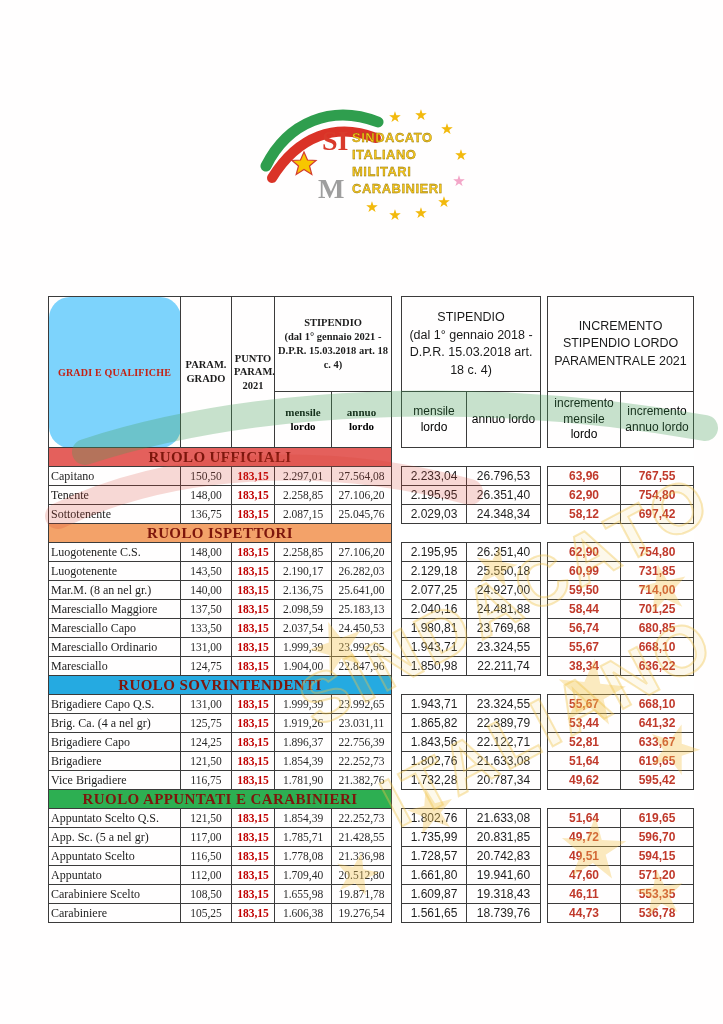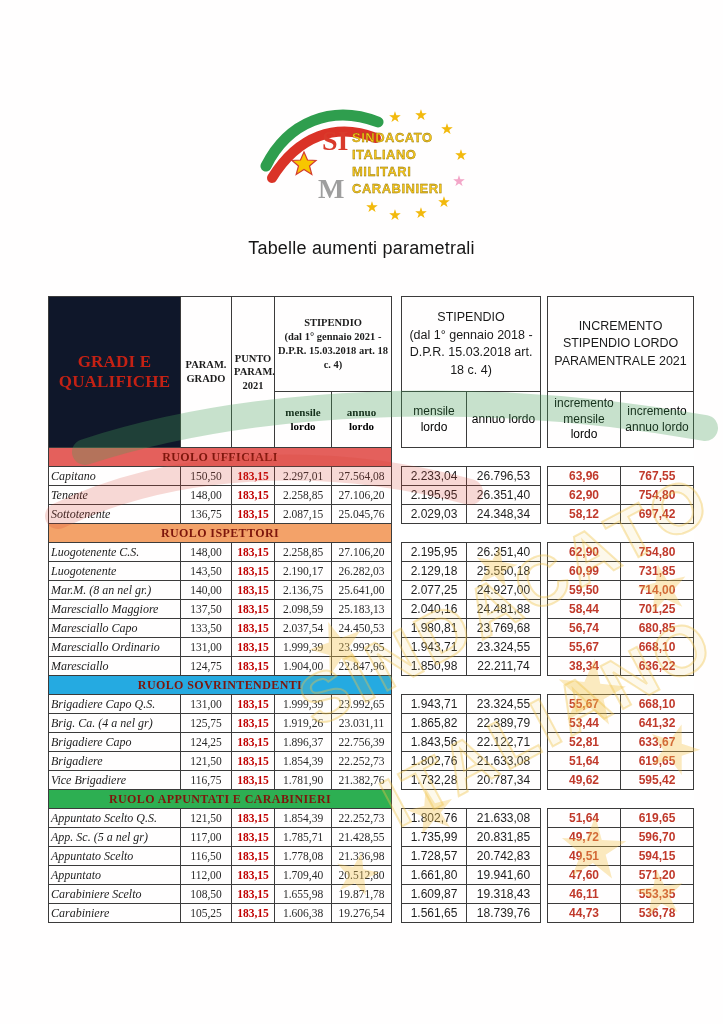--- a/index.html
+++ b/index.html
@@ -15,30 +15,30 @@
 
   
   .tbl{position:absolute;left:48px;top:296px;width:645px;border-collapse:collapse;
        table-layout:fixed;z-index:1;background:transparent;}
   .tbl th,.tbl td{border:1px solid #3b3b3b;padding:0 2px;text-align:center;
        vertical-align:middle;overflow:hidden;}
   .tbl .gut,.tbl .nob{border:none !important;background:#fff;}
   tr.hr1{height:95px;} tr.hr2{height:56px;}
   tbody tr{height:19px;}
 
-  .h-gradi{background:#0f172a;color:#c42114;font-weight:bold;font-size:17px;letter-spacing:.2px;}
+  .h-gradi{background:#7dd3fc;color:#c42114;font-weight:bold;font-size:10px;letter-spacing:.2px;border-radius:21px;}
   .h-small{font-weight:bold;font-size:10.5px;color:#1c1c1c;line-height:1.3;}
   .h-stip21{font-weight:bold;font-size:10.5px;color:#1c1c1c;line-height:1.35;padding:0 4px;}
   .h-sans{font-family:"Liberation Sans",sans-serif;font-size:12.5px;font-weight:normal;
           color:#1a1a1a;line-height:1.4;padding:0 8px;}
   .h-sub-serif{font-weight:bold;font-size:11px;line-height:1.25;}
   .h-sub-sans{font-family:"Liberation Sans",sans-serif;font-weight:normal;font-size:12px;line-height:1.3;}
 
-  td.bandcell{font-weight:bold;font-size:12px;color:#7d160c;letter-spacing:.4px;}
-  td.lab{text-align:left;font-size:12px;color:#1c1c1c;font-style:italic;}
+  td.bandcell{font-weight:bold;font-size:15px;color:#7d160c;letter-spacing:.4px;}
+  td.lab{text-align:left;font-size:12px;color:#1c1c1c;}
   td.num{font-size:11.5px;color:#2a2a2a;}
   td.red{font-size:11.5px;color:#c00000;font-weight:bold;}
   td.sans{font-family:"Liberation Sans",sans-serif;font-size:12px;color:#1f1f1f;}
   td.inc{font-family:"Liberation Sans",sans-serif;font-size:12px;color:#c0392b;font-weight:bold;}
 
   
   .wm{position:absolute;left:0;top:0;width:723px;height:1024px;pointer-events:none;z-index:3;}
   .wm-svg{position:absolute;left:0;top:0;}
   .wm .star{position:absolute;font-family:"DejaVu Sans",sans-serif;color:rgba(243,197,78,.36);
             line-height:1;}
@@ -69,21 +69,20 @@
       <text x="187" y="32">★</text>
       <text x="201" y="58">★</text>
       <text x="199" y="84" fill="#f3a6c8">★</text>
       <text x="184" y="105">★</text>
       <text x="161" y="116">★</text>
       <text x="135" y="118">★</text>
       <text x="112" y="110">★</text>
     </g>
   </svg>
 
-  <div class="title">Tabelle aumenti parametrali</div>
 
   <table class="tbl">
     <colgroup>
       <col style="width:132px">
         <col style="width:51px">
         <col style="width:43px">
       <col style="width:57px">
         <col style="width:60px">
       <col style="width:10px">
       <col style="width:65px">

